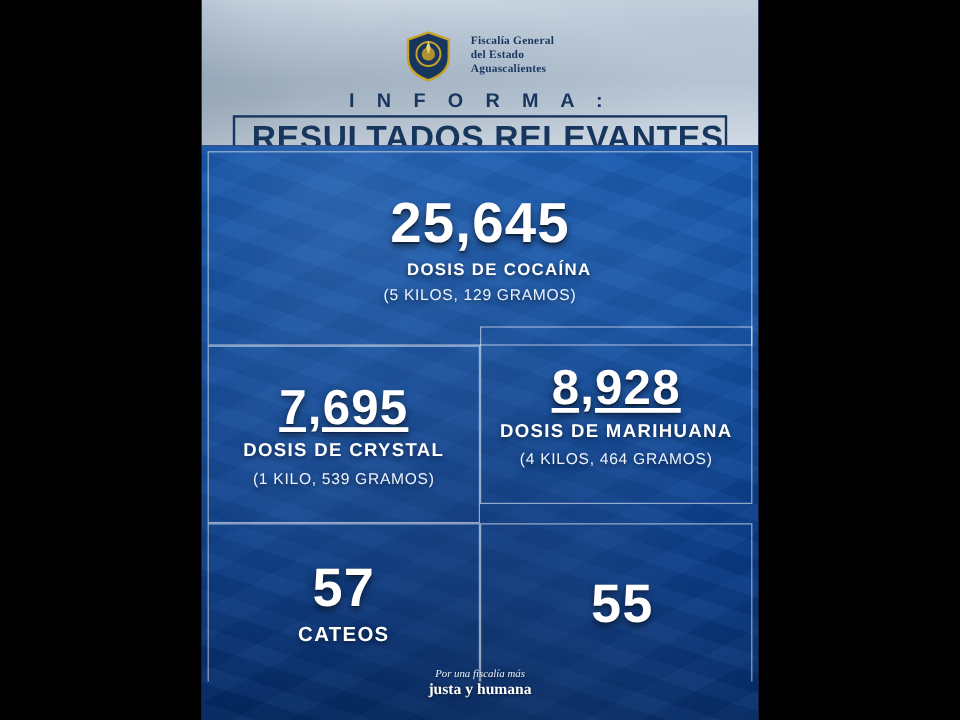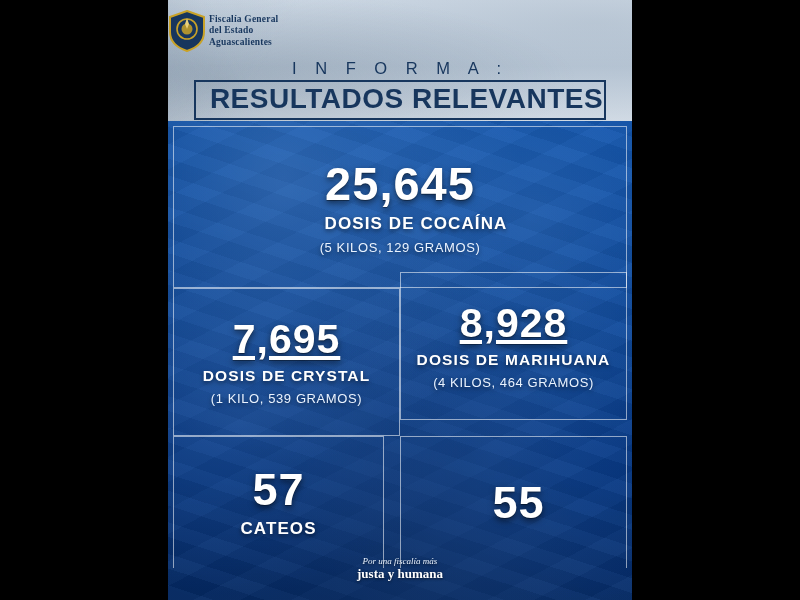--- a/index.html
+++ b/index.html
@@ -44,43 +44,44 @@
       radial-gradient(ellipse at 85% 30%, rgba(120,140,160,0.22), rgba(255,255,255,0) 60%);
   }
   .header-inner {
     position: relative;
     z-index: 3;
     text-align: center;
   }
   .logo-row {
     display: flex;
     align-items: center;
-    gap: 3px;
-    padding-top: 10px;
+    justify-content: center;
+    gap: 16px;
+    padding-top: 26px;
   }
   .shield {
     width: 38px;
     height: 42px;
     position: relative;
     flex: none;
   }
   .shield svg { display: block; }
   .org {
     text-align: left;
     font-family: "Liberation Serif", serif;
     color: #17365d;
     line-height: 1.18;
   }
   .org div { font-size: 9.5px; font-weight: bold; letter-spacing: .2px; }
 
   .informa {
     margin-top: 7px;
     font-size: 16.5px;
     letter-spacing: 7px;
-    font-weight: normal;
+    font-weight: bold;
     color: #17365d;
     font-family: "Liberation Sans", sans-serif;
   }
   .titlebox {
     display: inline-block;
     border: 2.5px solid #17365d;
     padding: 1px 1px 3px 14px;
     margin-top: 2px;
   }
   .titlebox span {
@@ -133,21 +134,21 @@
     display: flex;
     flex-direction: column;
     align-items: center;
     justify-content: center;
     text-align: center;
     color: #fff;
   }
   .p-coca   { left: 5px;   top: 5px;   width: 454px; height: 162px; }
   .p-crystal{ left: 5px;   top: 167px; width: 227px; height: 148px; }
   .p-mari   { left: 232px; top: 151px; width: 227px; height: 148px; }
-  .p-cateos { left: 5px;   top: 315px; width: 211px; height: 132px; border-bottom: none;}
+  .p-cateos { left: 5px;   top: 315px; width: 227px; height: 132px; border-bottom: none;}
   .p-deten  { left: 232px; top: 315px; width: 227px; height: 132px; border-bottom: none; padding-left: 10px;}
 
   .bignum {
     font-weight: bold;
     letter-spacing: 1px;
     color: #ffffff;
     text-shadow:
       0 3px 6px rgba(0,0,0,0.55),
       0 1px 0 rgba(0,0,0,0.35);
     line-height: 1;
@@ -155,21 +156,21 @@
   .p-coca .bignum { font-size: 47px; }
   .p-crystal .bignum, .p-mari .bignum { font-size: 41px; text-decoration: underline; }
   .p-cateos .bignum, .p-deten .bignum { font-size: 45px; }
 
   .lbl {
     font-weight: bold;
     letter-spacing: 1.1px;
     margin-top: 7px;
     text-shadow: 0 2px 4px rgba(0,0,0,0.5);
   }
-  .p-coca .lbl { font-size: 17px; padding-left: 32px; }
+  .p-coca .lbl { font-size: 14px; padding-left: 32px; }
   .p-crystal .lbl, .p-mari .lbl { font-size: 15.5px; }
   .p-cateos .lbl, .p-deten .lbl { font-size: 17px; text-align: right; }
 
   .sub {
     margin-top: 6px;
     font-size: 13px;
     letter-spacing: .6px;
     color: #eaf3ff;
     text-shadow: 0 2px 4px rgba(0,0,0,0.5);
   }

